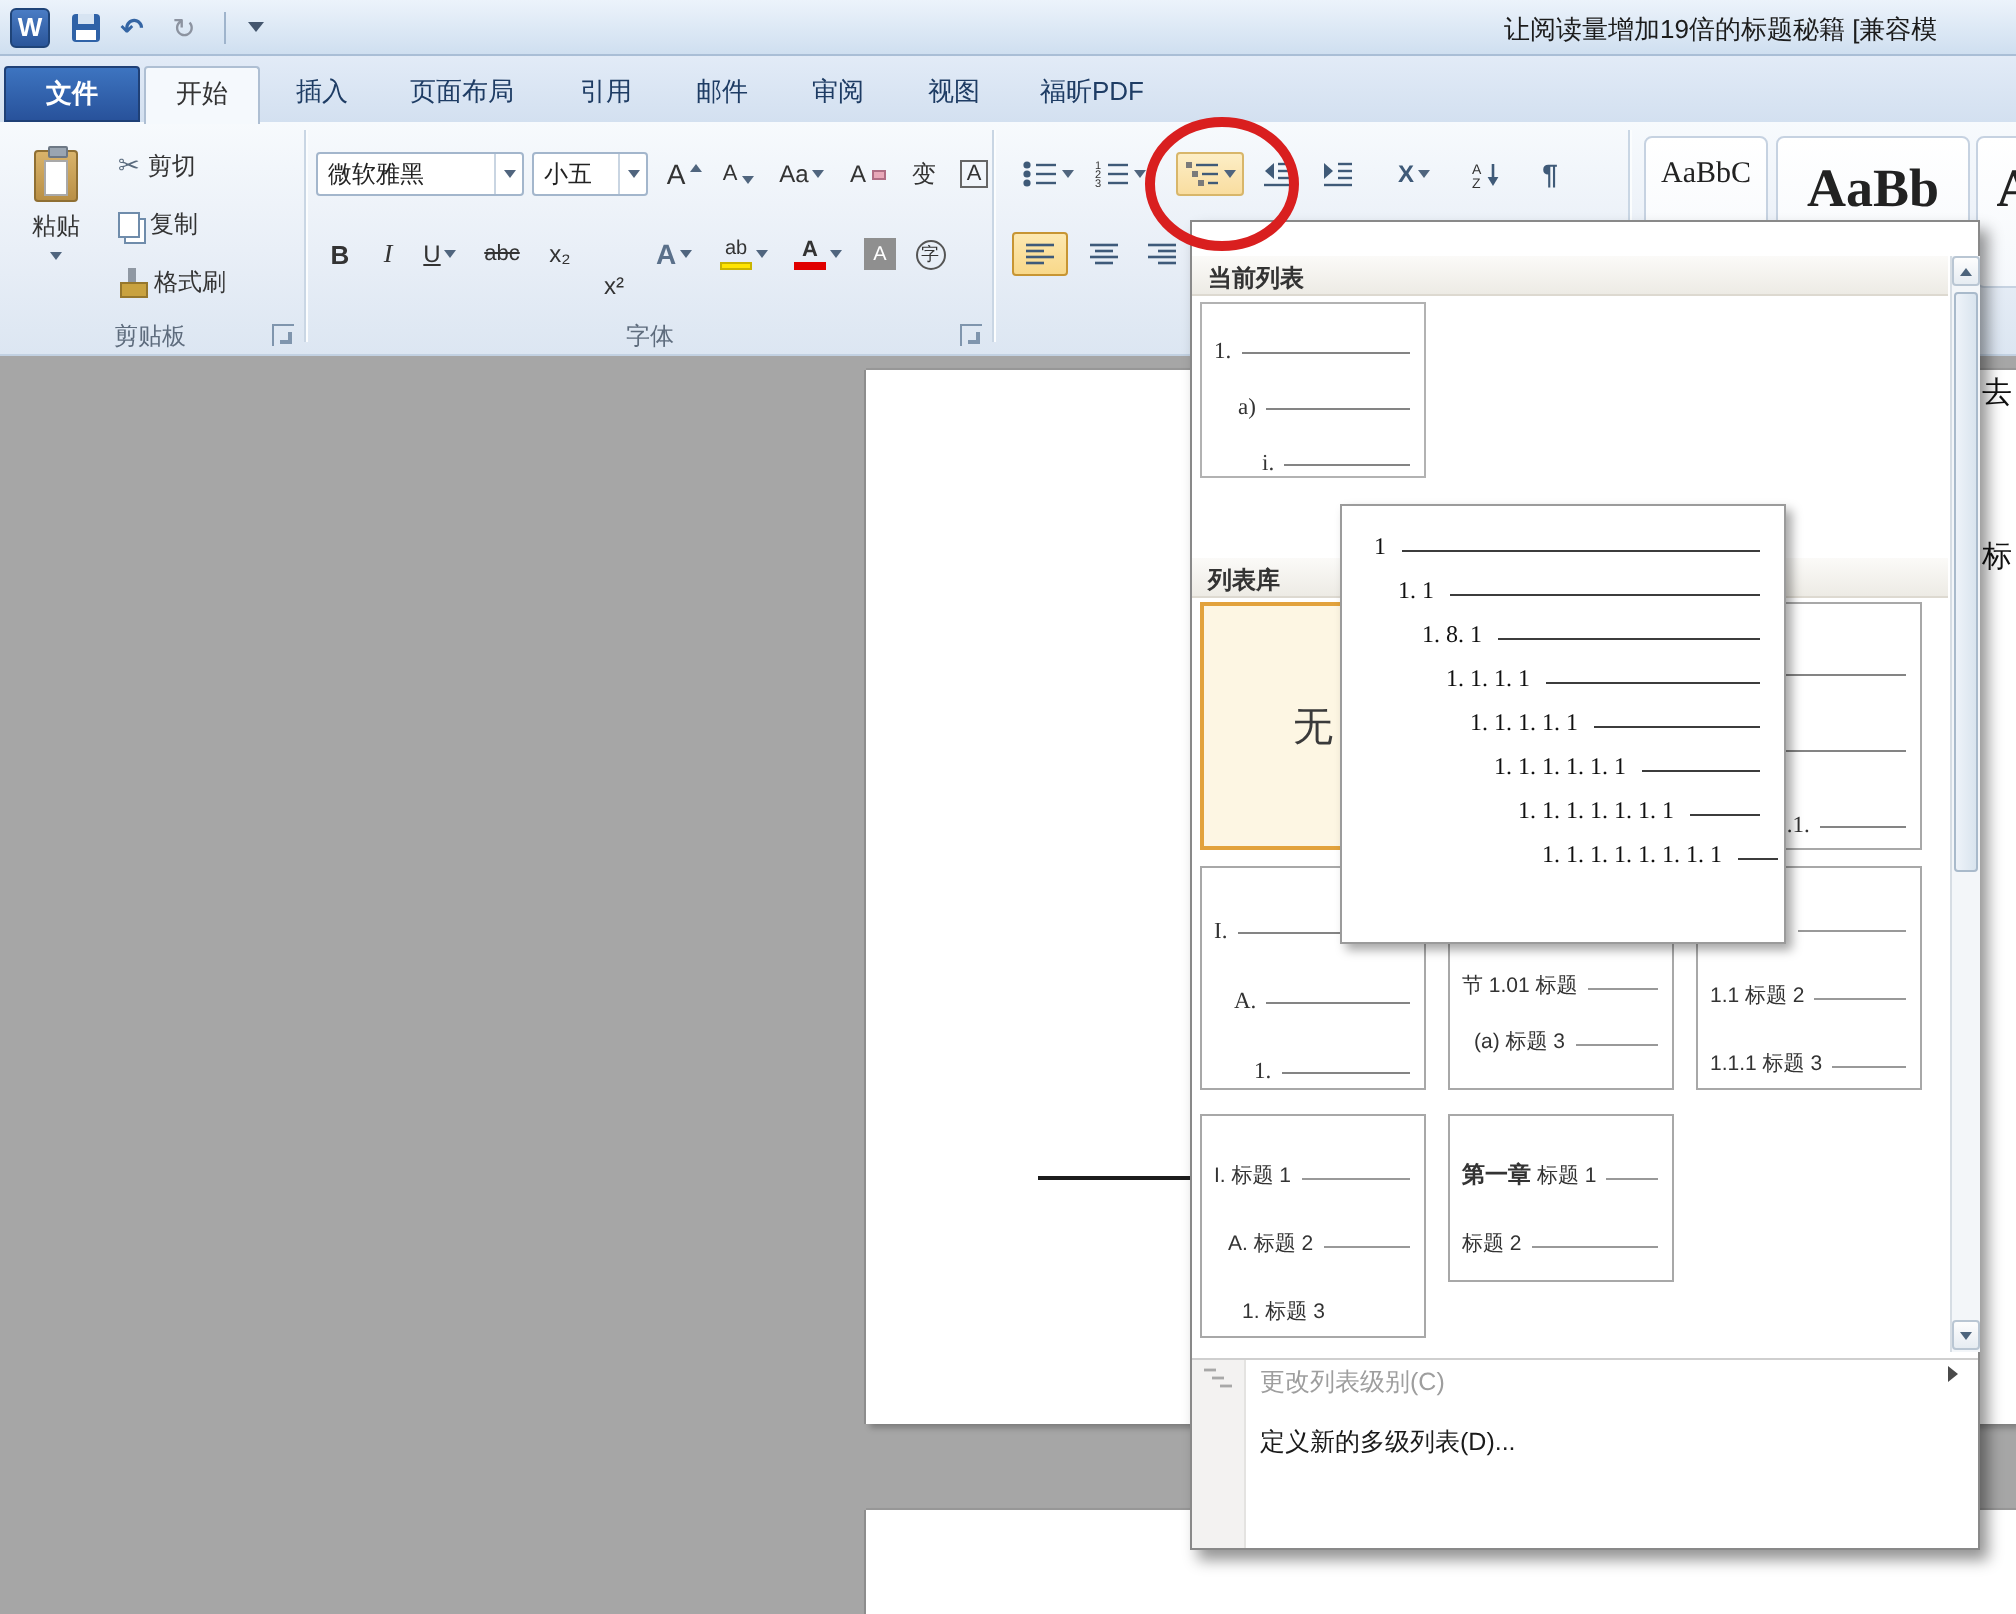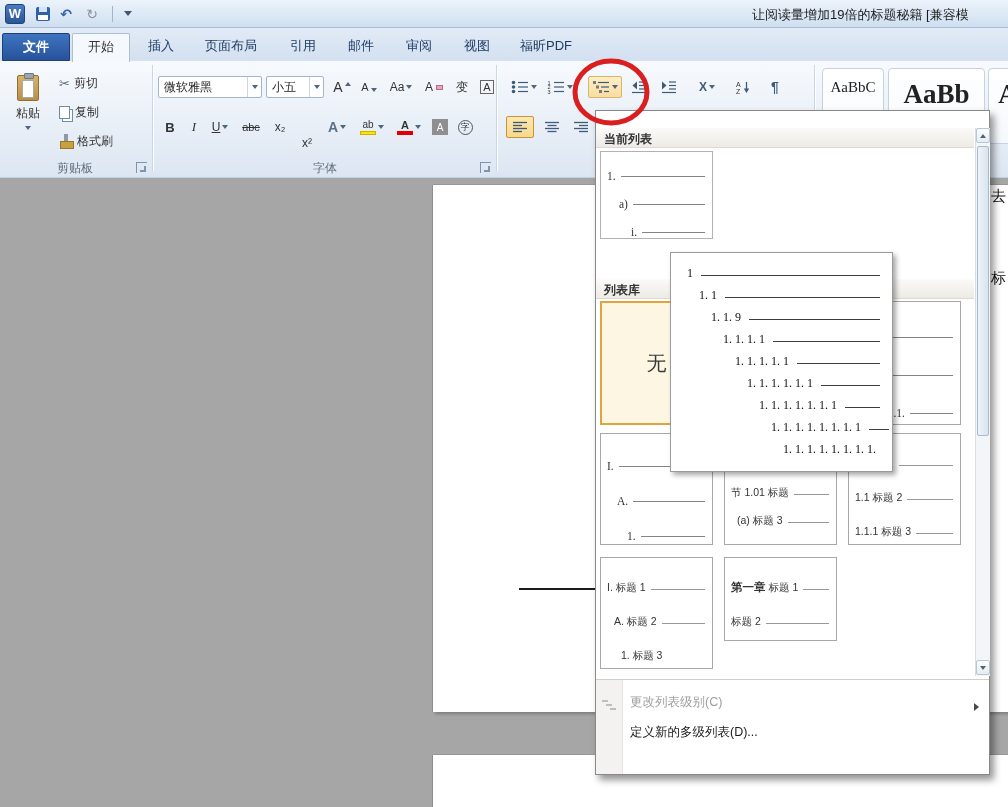--- a/index.html
+++ b/index.html
@@ -74,21 +74,21 @@
 .cell-none{border:2px solid #e2a23c !important;background:#fdf6e3 !important;display:flex;align-items:center;justify-content:center;font-size:20px;color:#3a3a3a}
 
 .dd-scroll{position:absolute;left:379px;top:17px;width:15px;height:548px;background:#f3f6f9;border-left:1px solid #d6dde4}
 .sc-btn{position:absolute;left:0;width:14px;height:15px;background:linear-gradient(#fdfdfd,#e6ecf2);border:1px solid #b9c6d3;border-radius:2px;display:flex;align-items:center;justify-content:center}
 .sc-thumb{position:absolute;left:1px;top:18px;width:12px;height:290px;background:linear-gradient(90deg,#eef3f9,#d9e4ee);border:1px solid #a9bacb;border-radius:2px}
 .tri-up-sc{width:0;height:0;border-left:3.5px solid transparent;border-right:3.5px solid transparent;border-bottom:4px solid #4d647c}
 .tri-dn-sc{width:0;height:0;border-left:3.5px solid transparent;border-right:3.5px solid transparent;border-top:4px solid #4d647c}
 
 .dd-sepline{position:absolute;left:0;top:568px;width:393px;height:1px;background:#cfcfcf}
 .icon-strip{position:absolute;left:0;top:569px;width:27px;height:94px;background:#f3f2f1;border-right:1px solid #e4e3e1}
-.menu-item{position:absolute;left:0;width:393px;height:28px;display:flex;align-items:flex-end;font-size:12.5px;color:#1a1a1a;padding-left:34px}
+.menu-item{position:absolute;left:0;width:393px;height:28px;display:flex;align-items:flex-start;font-size:12.5px;color:#1a1a1a;padding-left:34px}
 .mi-disabled{color:#9e9e9e}
 .mi-icon{position:absolute;left:6px}
 .tri-right{width:0;height:0;border-left:5px solid #4a4a4a;border-top:4px solid transparent;border-bottom:4px solid transparent;margin-left:auto;margin-right:10px}
 
 .flyout{left:670px;top:252px;width:223px;height:220px;background:#fff;border:1px solid #9b9b9b;box-shadow:3px 3px 5px rgba(0,0,0,.35);z-index:60;padding-top:6px;overflow:hidden}
 .fl{display:flex;align-items:flex-end;height:22px;font-family:"Liberation Serif","DejaVu Serif",serif;font-size:12px;color:#111}
 .fl .rule{flex:1;border-bottom:1px solid #3c3c3c;margin:0 12px 5px 8px}
 .fl:nth-child(1){padding-left:16px}.fl:nth-child(2){padding-left:28px}.fl:nth-child(3){padding-left:40px}
 .fl:nth-child(4){padding-left:52px}.fl:nth-child(5){padding-left:64px}.fl:nth-child(6){padding-left:76px}
 .fl:nth-child(7){padding-left:88px}.fl:nth-child(8){padding-left:100px}.fl:nth-child(9){padding-left:112px}
@@ -503,21 +503,21 @@
   <div class="abs flyout">
     <div class="fl">
         <span>1</span>
         <span class="rule"></span>
       </div>
     <div class="fl">
         <span>1. 1</span>
         <span class="rule"></span>
       </div>
     <div class="fl">
-        <span>1. 1. 9</span>
+        <span>1. 8. 1</span>
         <span class="rule"></span>
       </div>
     <div class="fl">
         <span>1. 1. 1. 1</span>
         <span class="rule"></span>
       </div>
     <div class="fl">
         <span>1. 1. 1. 1. 1</span>
         <span class="rule"></span>
       </div>
@@ -525,23 +525,20 @@
         <span>1. 1. 1. 1. 1. 1</span>
         <span class="rule"></span>
       </div>
     <div class="fl">
         <span>1. 1. 1. 1. 1. 1. 1</span>
         <span class="rule"></span>
       </div>
     <div class="fl">
         <span>1. 1. 1. 1. 1. 1. 1. 1</span>
         <span class="rule"></span>
-      </div>
-    <div class="fl">
-        <span>1. 1. 1. 1. 1. 1. 1. 1.</span>
       </div>
   </div>
 
   <svg class="abs ann" style="left:570px;top:56px" width="84" height="72">
     <ellipse cx="41" cy="36" rx="36" ry="31" fill="none" stroke="#d91f1f" stroke-width="5"></ellipse>
   </svg>
 
 </div>
 
 </body></html>

